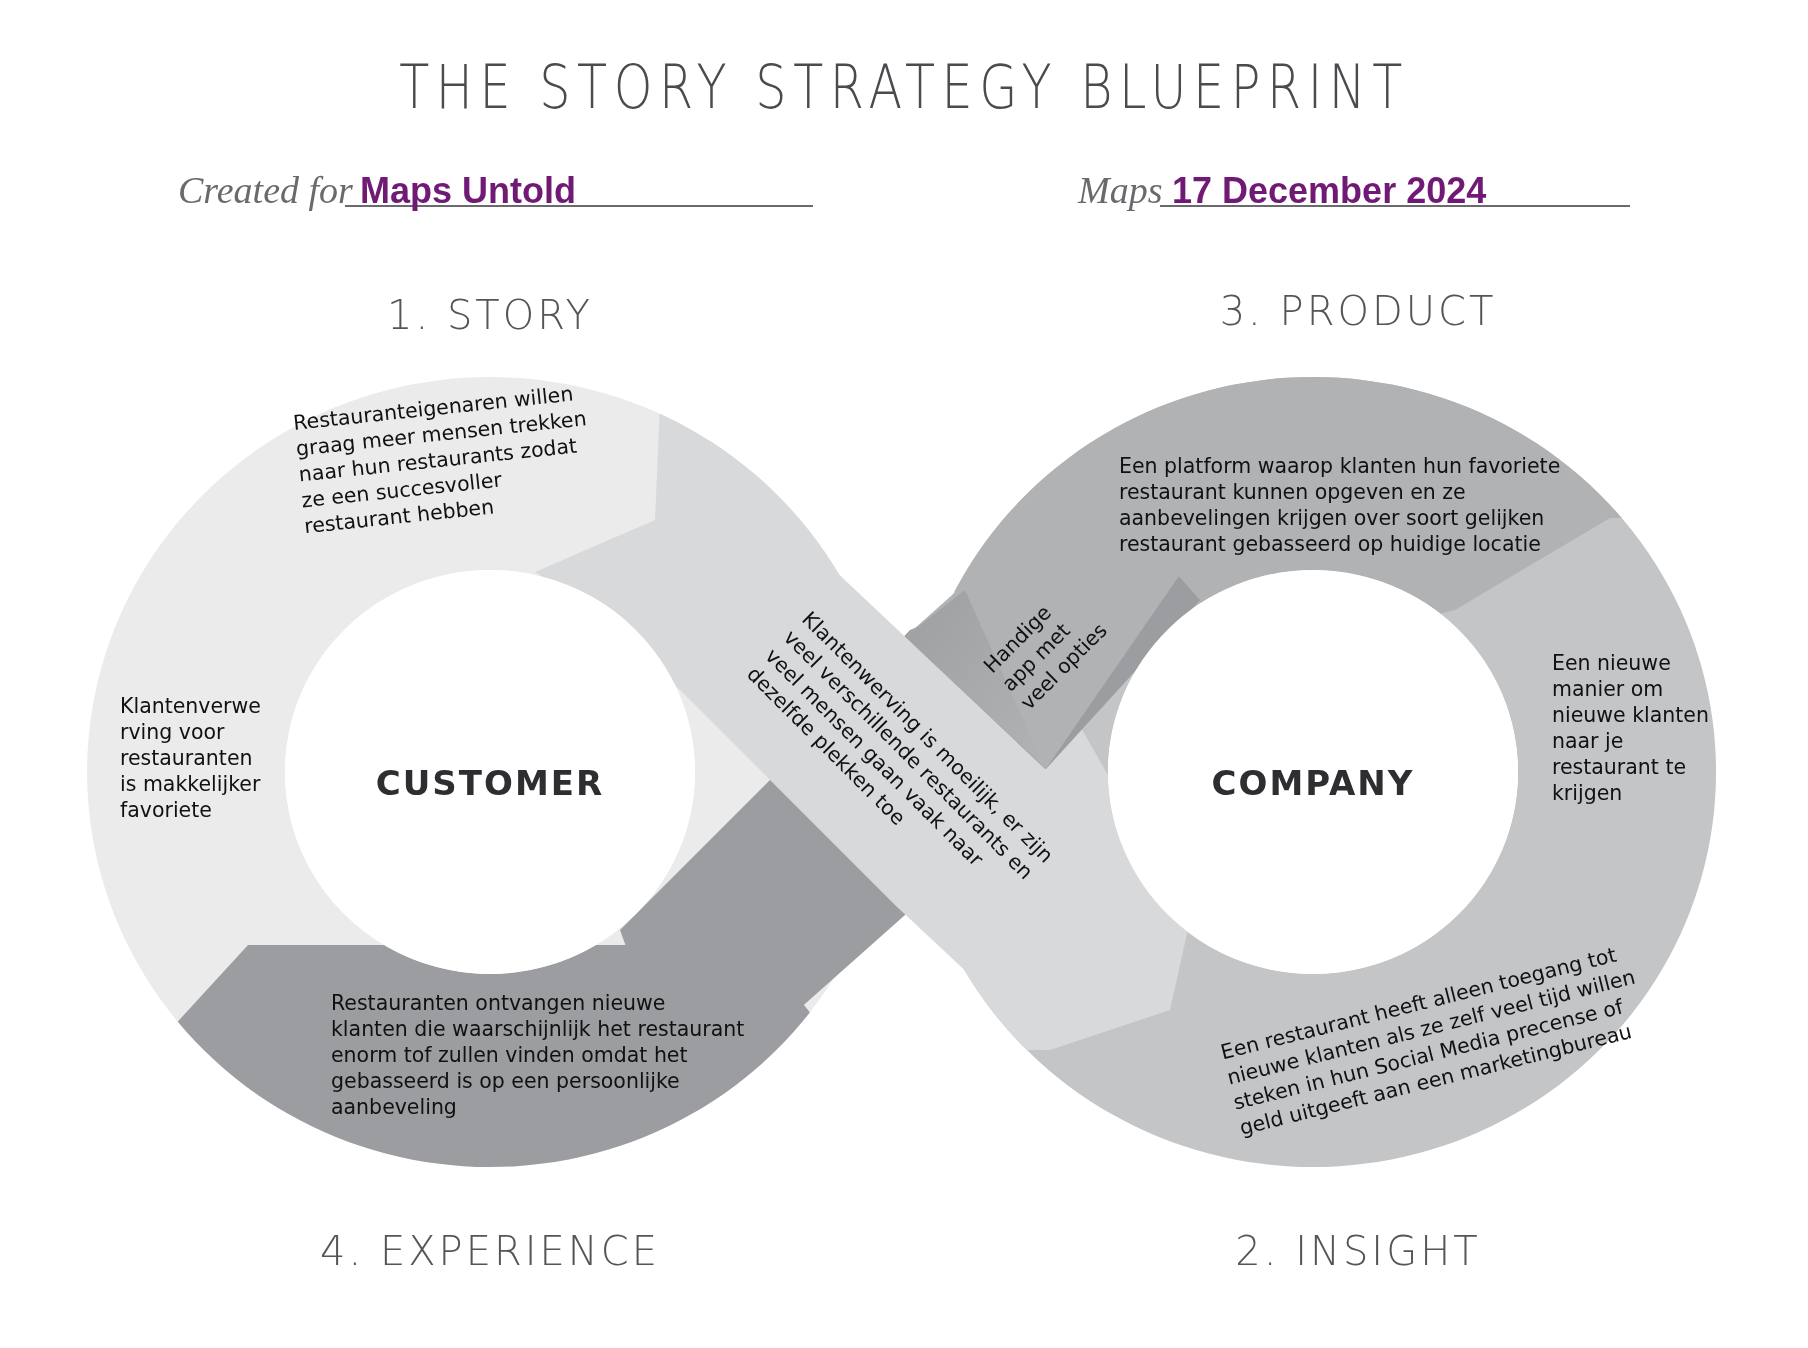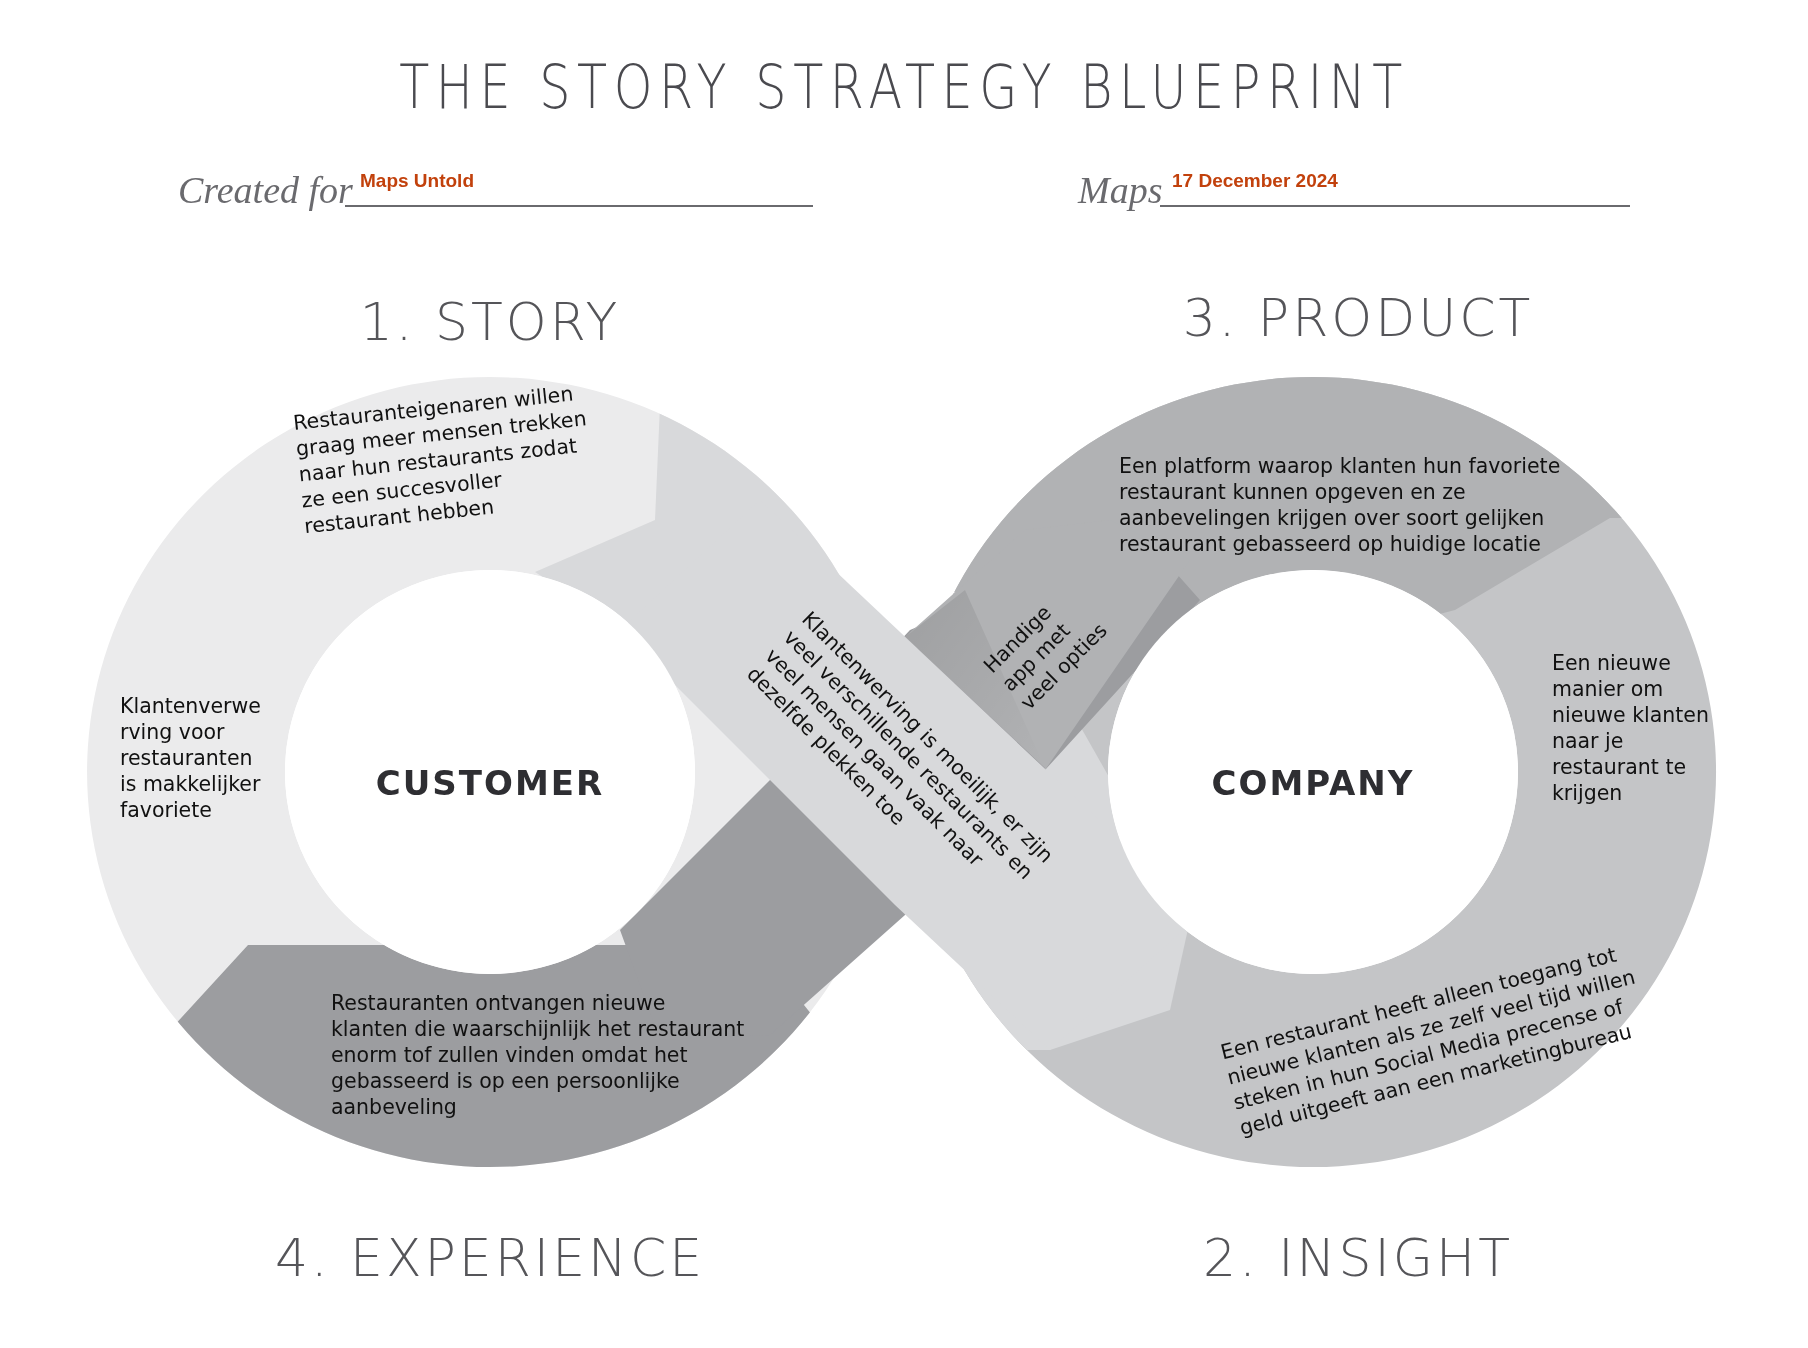--- a/index.html
+++ b/index.html
@@ -1,21 +1,21 @@
 <!DOCTYPE html>
 <html><head>
 <meta charset="utf-8">
 <style>
   html, body { margin: 0; padding: 0; background: #ffffff; }
   body { width: 1808px; height: 1348px; position: relative; overflow: hidden; font-family: "Liberation Sans", sans-serif; }
   .title { position: absolute; left: 0; width: 1808px; top: 52px; text-align: center; font-family: "DejaVu Sans", sans-serif; font-weight: 200; font-size: 60px; letter-spacing: 8px; color: #4a4a4f; transform: scaleX(0.82); transform-origin: center; }
   .field-label { position: absolute; font-family: "Liberation Serif", serif; font-style: italic; font-size: 38px; color: #6a6a6e; }
   .field-line { position: absolute; height: 0; border-top: 2px solid #6a6a6e; }
-  .field-value { position: absolute; font-family: "Liberation Sans", sans-serif; font-weight: bold; font-size: 19px; color: #c2410c; }
-  .section { position: absolute; width: 500px; text-align: center; font-family: "DejaVu Sans", sans-serif; font-weight: 200; font-size: 52px; letter-spacing: 3px; color: #555559; transform: translateX(-50%); }
+  .field-value { position: absolute; font-family: "Liberation Sans", sans-serif; font-weight: bold; font-size: 36px; color: #701a75; }
+  .section { position: absolute; width: 500px; text-align: center; font-family: "DejaVu Sans", sans-serif; font-weight: 200; font-size: 40px; letter-spacing: 3px; color: #555559; transform: translateX(-50%); }
   svg.diagram { position: absolute; left: 0; top: 0; }
   .center-label { position: absolute; font-family: "DejaVu Sans", sans-serif; font-size: 34px; letter-spacing: 2px; color: #2e2e32; transform: translate(-50%, -50%); font-weight: bold; }
   .seg-text { position: absolute; font-family: "DejaVu Sans", sans-serif; font-size: 20.5px; line-height: 26px; color: #111; white-space: pre-line; }
 </style>
 </head>
 <body>
 
 <div class="title">THE STORY STRATEGY BLUEPRINT</div>
 
 <div class="field-label" style="left:178px; top:168px;text-align:center;">Created for</div>

